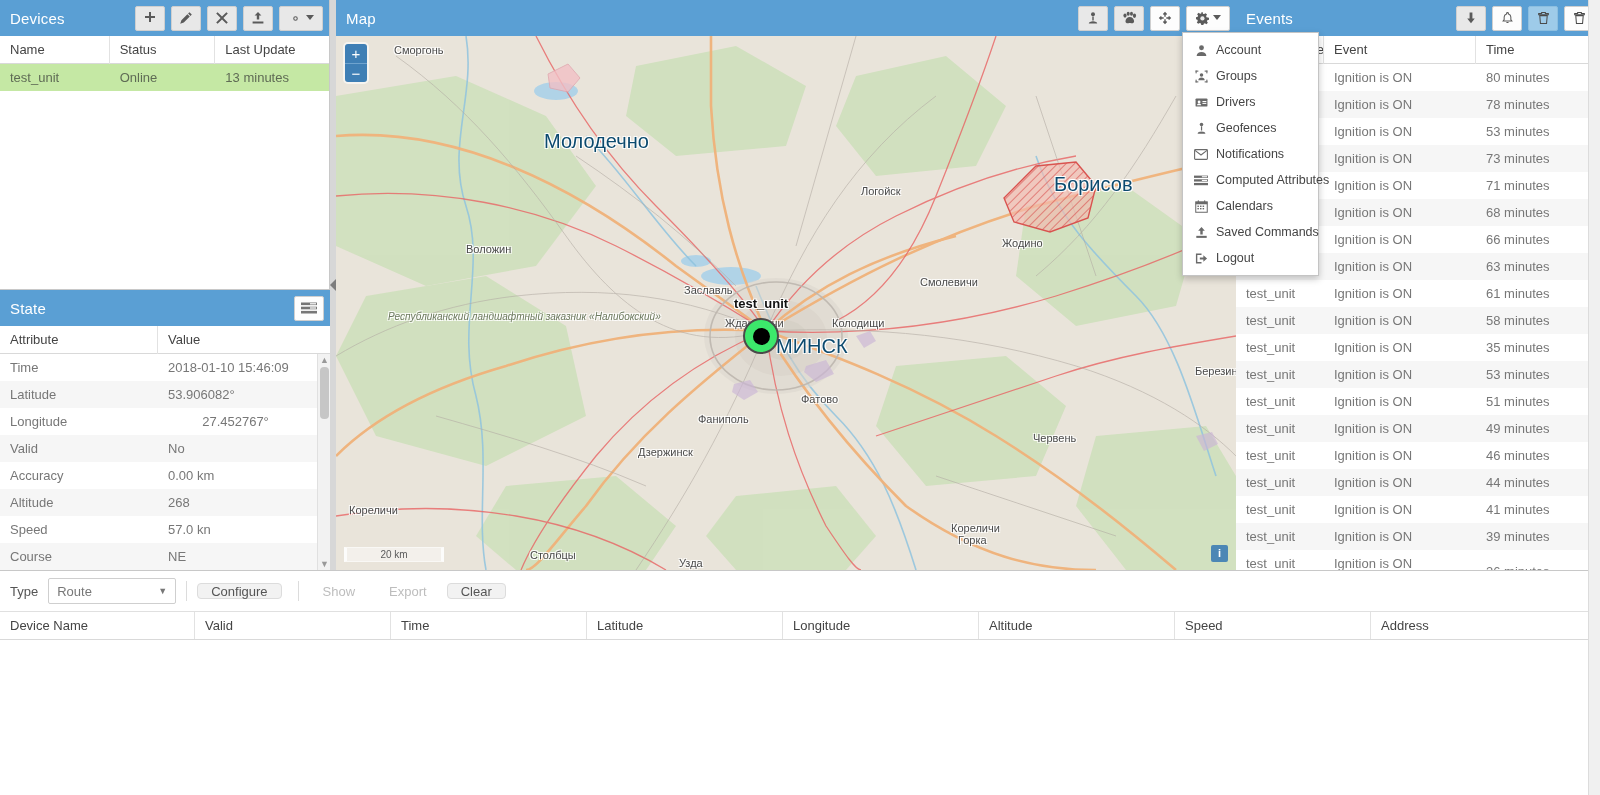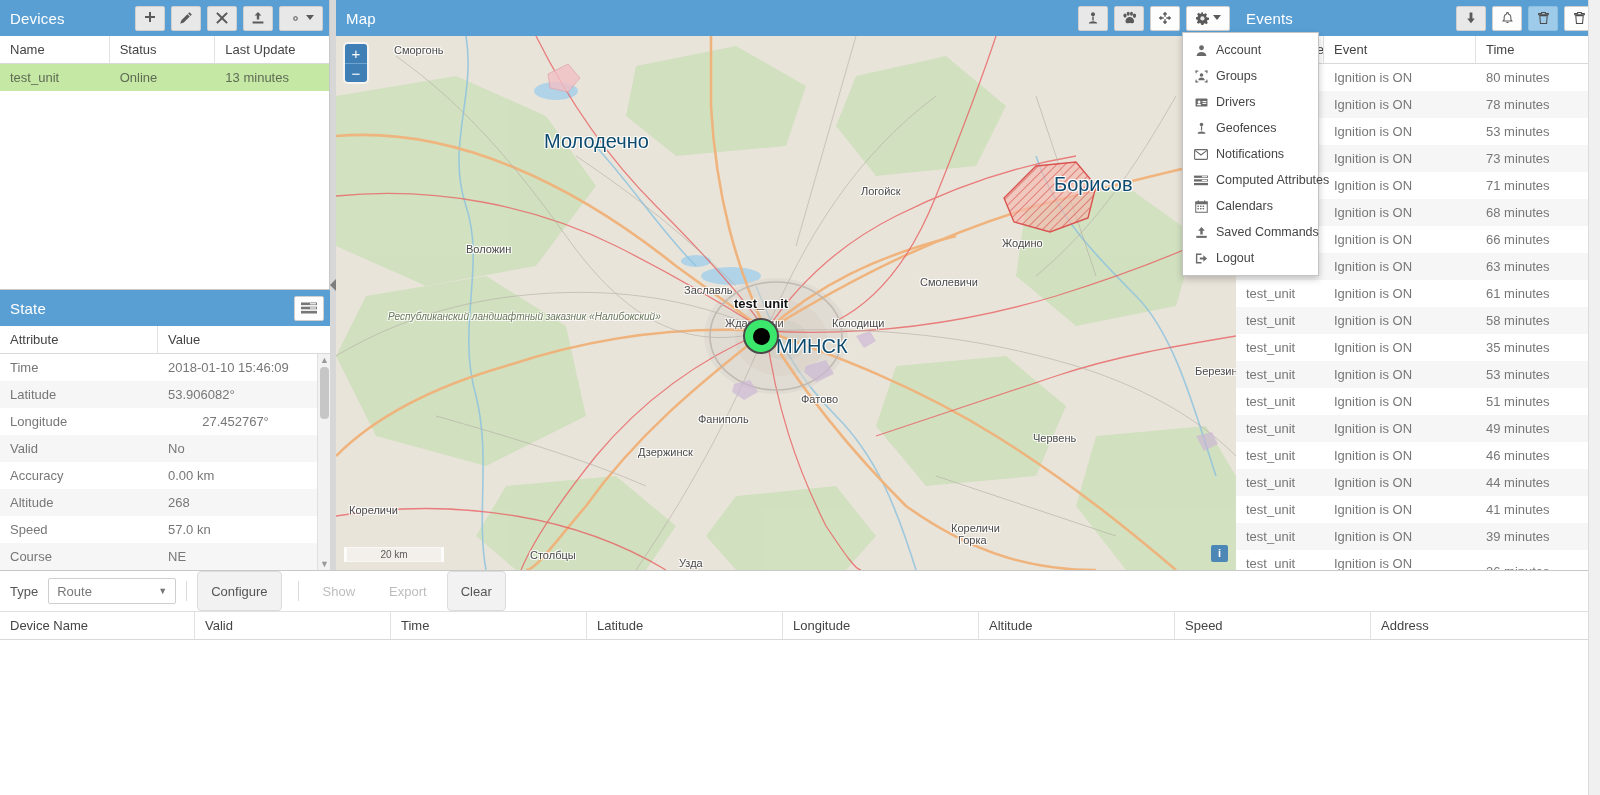--- a/index.html
+++ b/index.html
@@ -278,21 +278,21 @@
     padding: 0 8px;
     font-size: 13px; color: #777;
     cursor: pointer;
   }
   .tb-select .caret { margin-left: auto; color: #777; font-size: 9px; }
   .tb-sep {
     width: 1px; height: 20px; background: #dcdcdc;
     margin: 0 10px;
   }
   .tb-btn {
-    height: 40px; min-width: 56px;
+    height: 16px; min-width: 56px;
     padding: 0 13px;
     border: 1px solid #dcdcdc;
     background: #f2f2f2;
     border-radius: 4px;
     font-size: 13px; color: #555;
     display: inline-flex; align-items: center; justify-content: center;
     margin-right: 6px;
     cursor: pointer;
   }
   .tb-btn.flat { background: #fff; border-color: #fff; color: #bdbdbd; cursor: default; }

